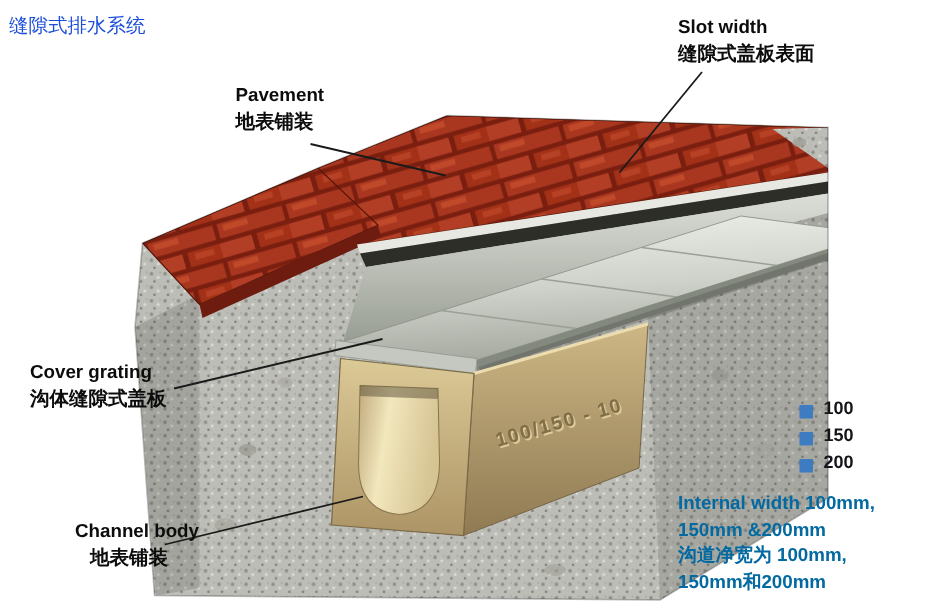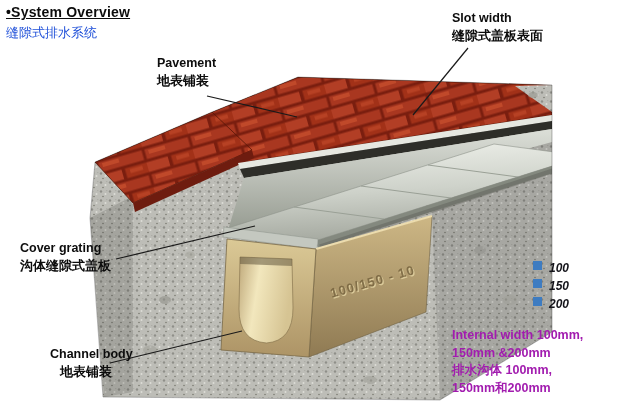--- a/index.html
+++ b/index.html
@@ -19,25 +19,25 @@
   .callout { position:absolute; font-weight:bold; line-height:17px; color:#0c0c0c; }
   .callout .en { font-size:12.5px; }
   .callout .zh { font-size:13px; }
   .callout-pavement { left:157px; top:55px; }
   .callout-slotframe { left:452px; top:10px; }
   .callout-cover { left:8px; top:240px;margin-left:12px; }
   .callout-channel { left:50px; top:346px; }
   .callout-channel .zh { padding-left:10px; }
 
   .legend { position:absolute; left:533px; top:261px; }
-  .legend-row { display:flex; align-items:flex-start; height:18px;font-style:italic; }
+  .legend-row { display:flex; align-items:flex-end; height:18px; }
   .legend-swatch { width:9px; height:9px; background:#3e7cc1; margin-right:7px; flex:0 0 auto; }
   .legend-label { font-size:12px; font-weight:600; color:#14141a; }
 
-  .note { position:absolute; left:452px; top:327px; font-size:12.5px; font-weight:600; line-height:17.5px; color:#a21caf; }
+  .note { position:absolute; left:452px; top:327px; font-size:12.5px; font-weight:600; line-height:17.5px; color:#0369a1; }
 </style>
 </head>
 <body>
 
 <div class="stage">
 
   <svg class="illustration" viewBox="0 0 630 407" xmlns="http://www.w3.org/2000/svg">
     <defs>
       <pattern id="speck" width="9" height="9" patternUnits="userSpaceOnUse">
         <rect width="9" height="9" fill="#bdbdb7"></rect>
@@ -132,21 +132,20 @@
 
     <g stroke="#1a1a1a" stroke-width="1.2">
       <line x1="207" y1="96" x2="297" y2="117"></line>
       <line x1="468" y1="48" x2="413" y2="115"></line>
       <line x1="116" y1="259" x2="255" y2="226"></line>
       <line x1="110" y1="363" x2="242" y2="331"></line>
     </g>
   </svg>
 
   <div class="title-block">
-    <div class="title-en">•System Overview</div>
     <div class="title-zh">缝隙式排水系统</div>
   </div>
 
   <div class="callout callout-pavement">
     <div class="en">Pavement</div>
     <div class="zh">地表铺装</div>
   </div>
 
   <div class="callout callout-slotframe">
     <div class="en">Slot width</div>
@@ -174,17 +173,17 @@
     </div>
     <div class="legend-row">
       <span class="legend-swatch"></span>
       <span class="legend-label">200</span>
     </div>
   </div>
 
   <div class="note">
     <div>Internal width 100mm,</div>
     <div>150mm &amp;200mm</div>
-    <div>排水沟体 100mm,</div>
+    <div>沟道净宽为 100mm,</div>
     <div>150mm和200mm</div>
   </div>
 
 </div>
 
 </body></html>

